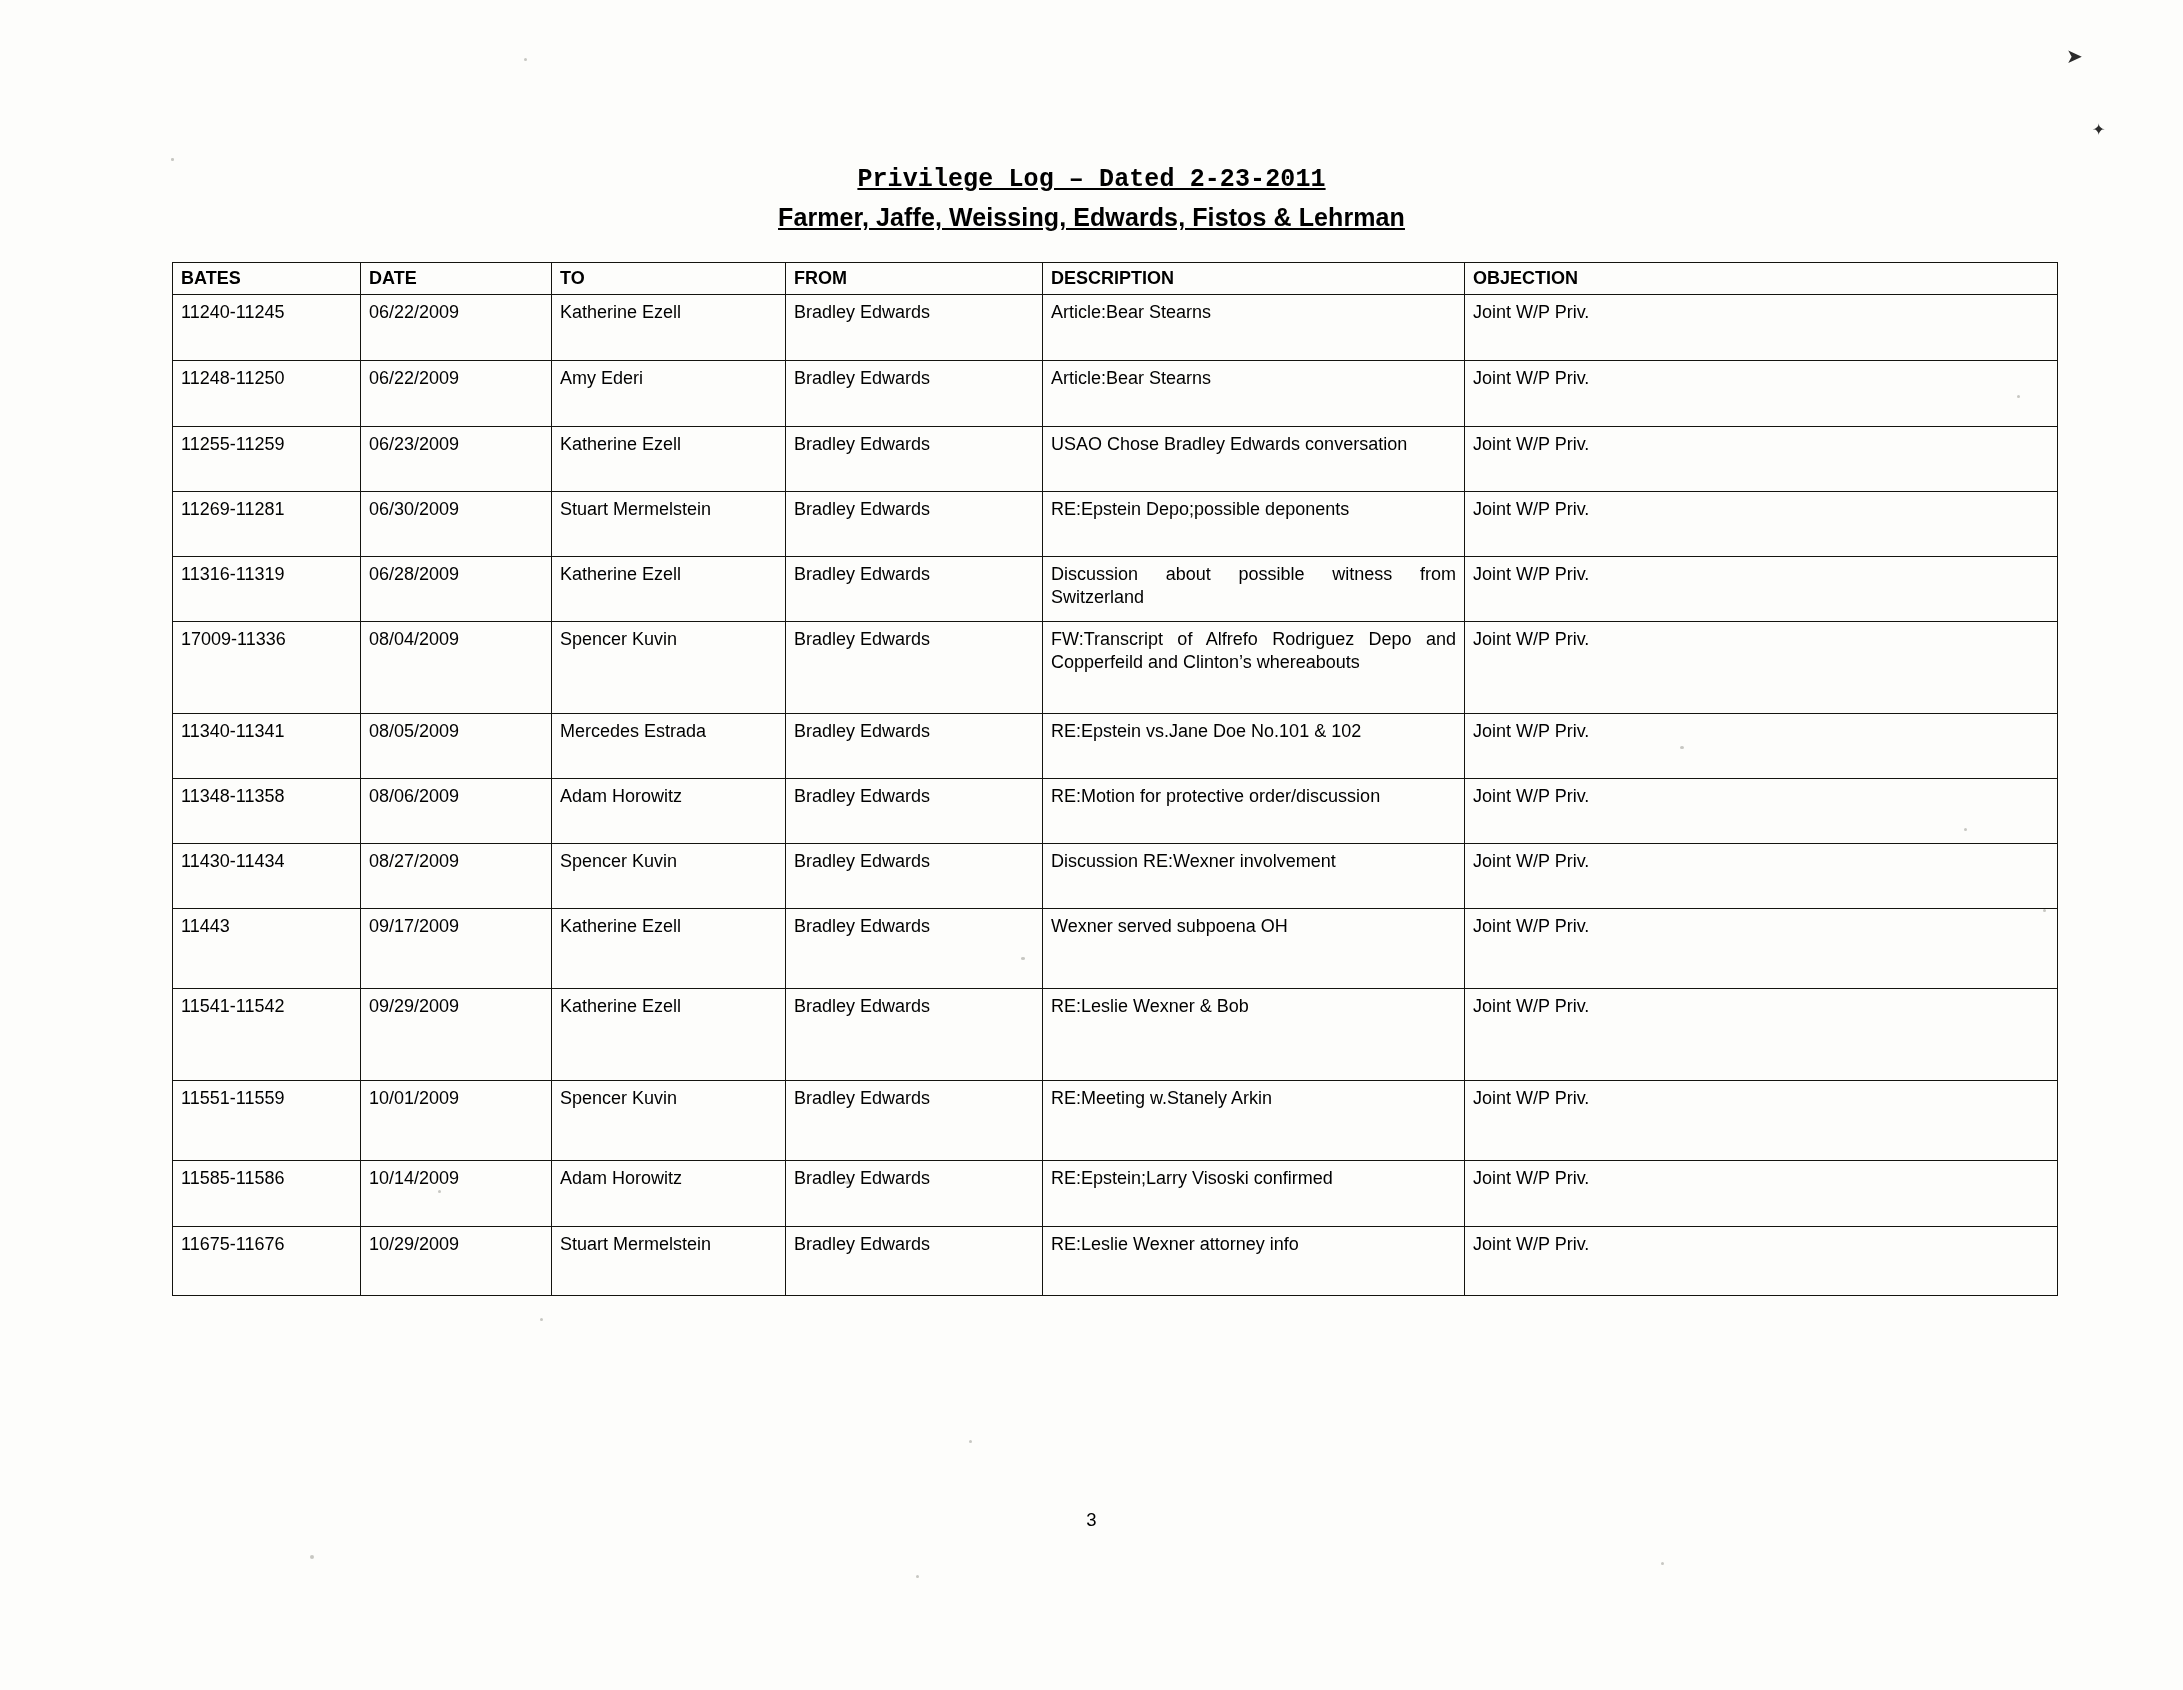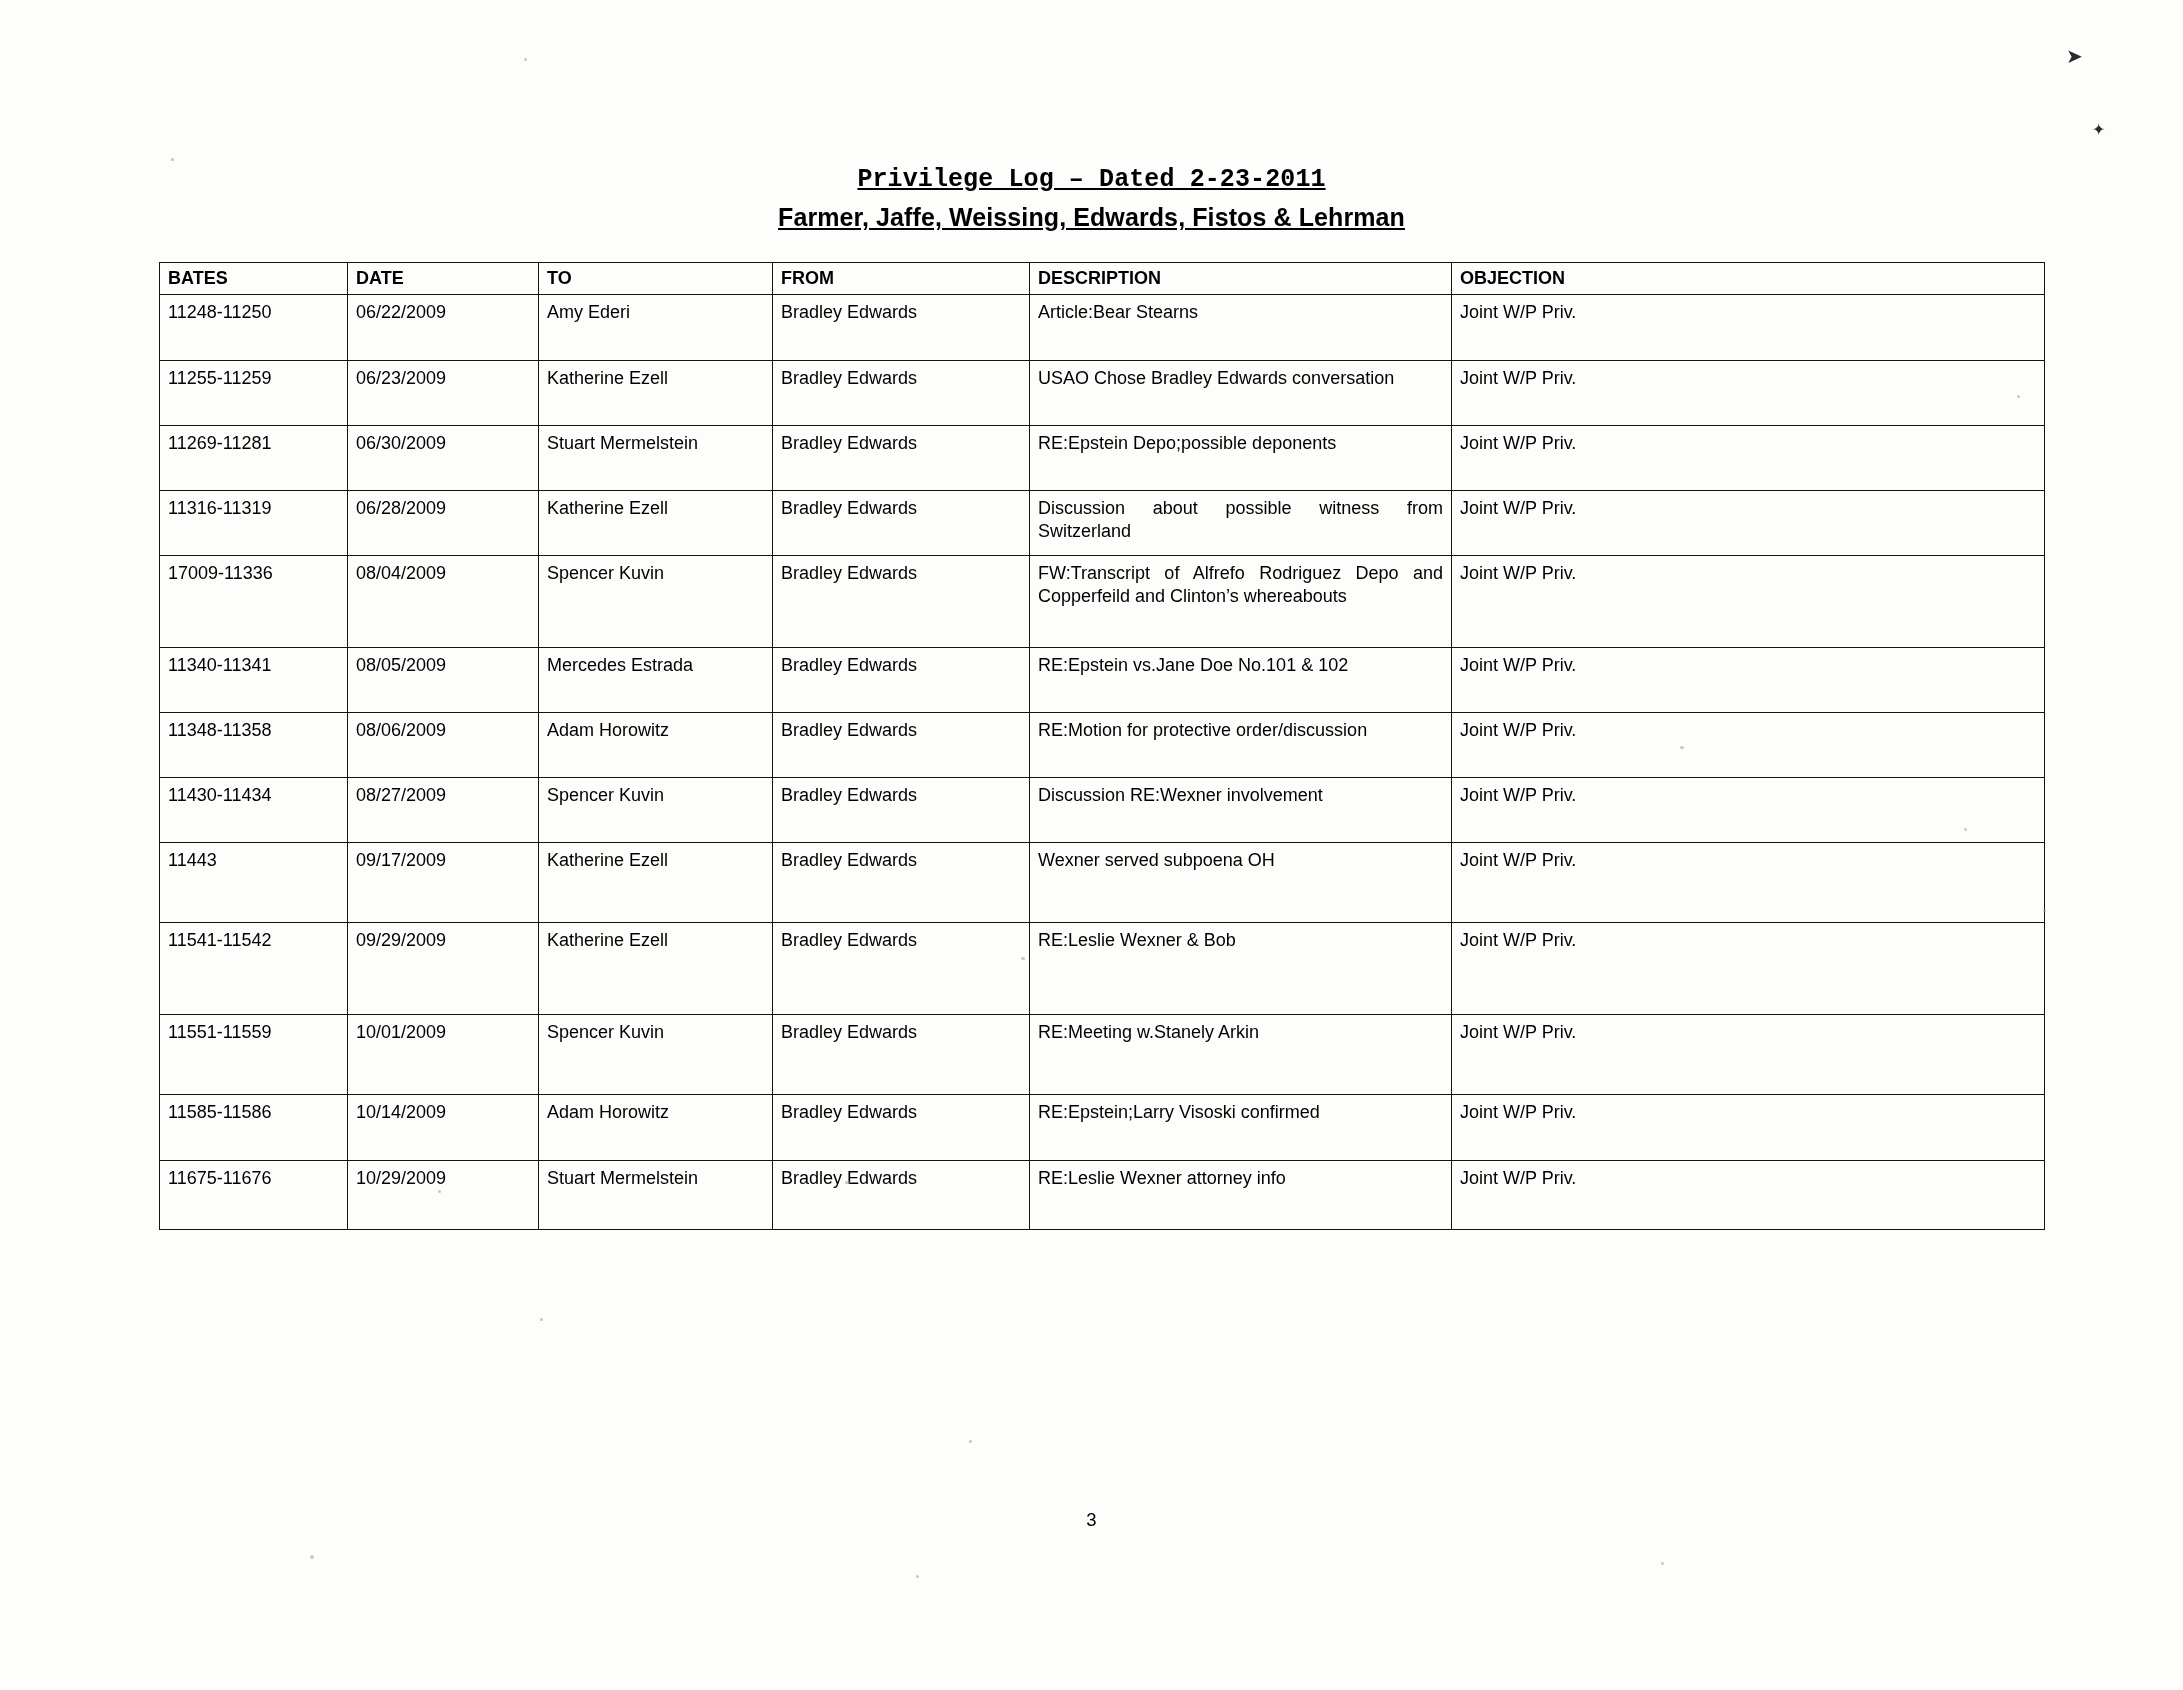--- a/index.html
+++ b/index.html
@@ -54,21 +54,21 @@
   .doc-subtitle {
     font-size: 25px;
     font-weight: bold;
     text-decoration: underline;
     letter-spacing: 0.1px;
     display: block;
   }
   table.log {
     position: absolute;
     top: 262px;
-    left: 159px;
+    left: 172px;
     width: 1885px;
     border-collapse: collapse;
     table-layout: fixed;
     padding-left: 32px;
   }
   table.log th, table.log td {
     border: 1.3px solid #14140f;
     vertical-align: top;
     padding: 5.3px 8px 6.6px 8px;
     font-size: 18px;
@@ -130,20 +130,28 @@
         <th>BATES</th>
         <th>DATE</th>
         <th>TO</th>
         <th>FROM</th>
         <th>DESCRIPTION</th>
         <th>OBJECTION</th>
       </tr>
     </thead>
     <tbody>
       <tr style="height:66px;">
+        <td>11240-11245</td>
+        <td>06/22/2009</td>
+        <td>Katherine Ezell</td>
+        <td>Bradley Edwards</td>
+        <td class="desc">Article:Bear Stearns</td>
+        <td>Joint W/P Priv.</td>
+      </tr>
+      <tr style="height:66px;">
         <td>11248-11250</td>
         <td>06/22/2009</td>
         <td>Amy Ederi</td>
         <td>Bradley Edwards</td>
         <td class="desc">Article:Bear Stearns</td>
         <td>Joint W/P Priv.</td>
       </tr>
       <tr style="height:65px;">
         <td>11255-11259</td>
         <td>06/23/2009</td>

